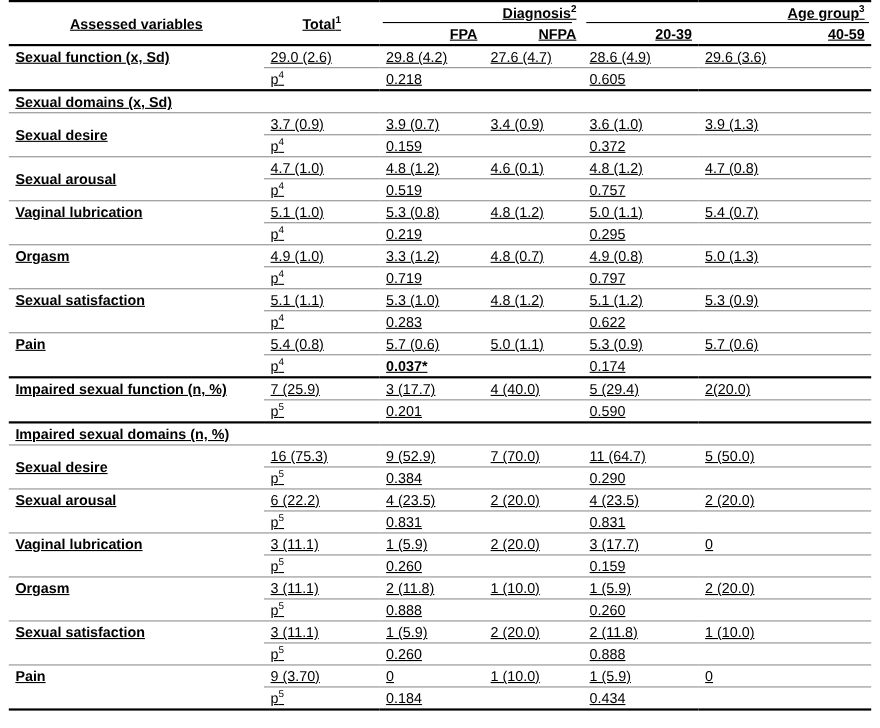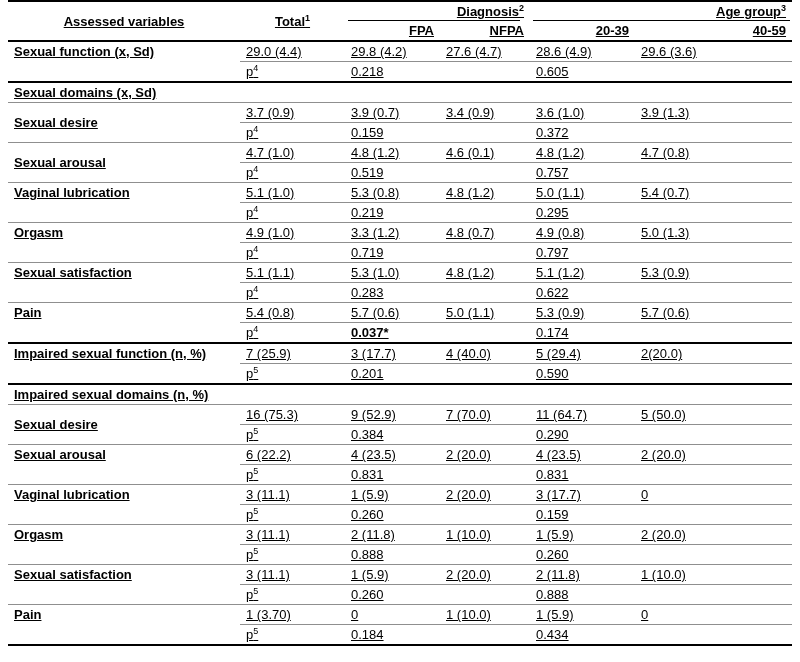--- a/index.html
+++ b/index.html
@@ -81,21 +81,21 @@
       <tr>
         <th class="h-sub">FPA</th>
         <th class="h-sub">NFPA</th>
         <th class="h-sub">20-39</th>
         <th class="h-sub">40-59</th>
       </tr>
     </thead>
     <tbody>
         <tr>
           <td class="lbl v-top thick" rowspan="2">Sexual function (x, Sd)</td>
-          <td>29.0 (4.4)</td>
+          <td>29.0 (2.6)</td>
           <td>29.8 (4.2)</td>
           <td>27.6 (4.7)</td>
           <td>28.6 (4.9)</td>
           <td>29.6 (3.6)</td>
         </tr>
         <tr>
           <td class="thick">p<sup>4</sup></td>
           <td class="thick" colspan="2">0.218</td>
           <td class="thick" colspan="2">0.605</td>
         </tr>
@@ -258,21 +258,21 @@
           <td>2 (11.8)</td>
           <td>1 (10.0)</td>
         </tr>
         <tr>
           <td>p<sup>5</sup></td>
           <td colspan="2">0.260</td>
           <td colspan="2">0.888</td>
         </tr>
         <tr>
           <td class="lbl v-top" rowspan="2">Pain</td>
-          <td>1 (3.70)</td>
+          <td>9 (3.70)</td>
           <td>0</td>
           <td>1 (10.0)</td>
           <td>1 (5.9)</td>
           <td>0</td>
         </tr>
         <tr>
           <td>p<sup>5</sup></td>
           <td colspan="2">0.184</td>
           <td colspan="2">0.434</td>
         </tr>

